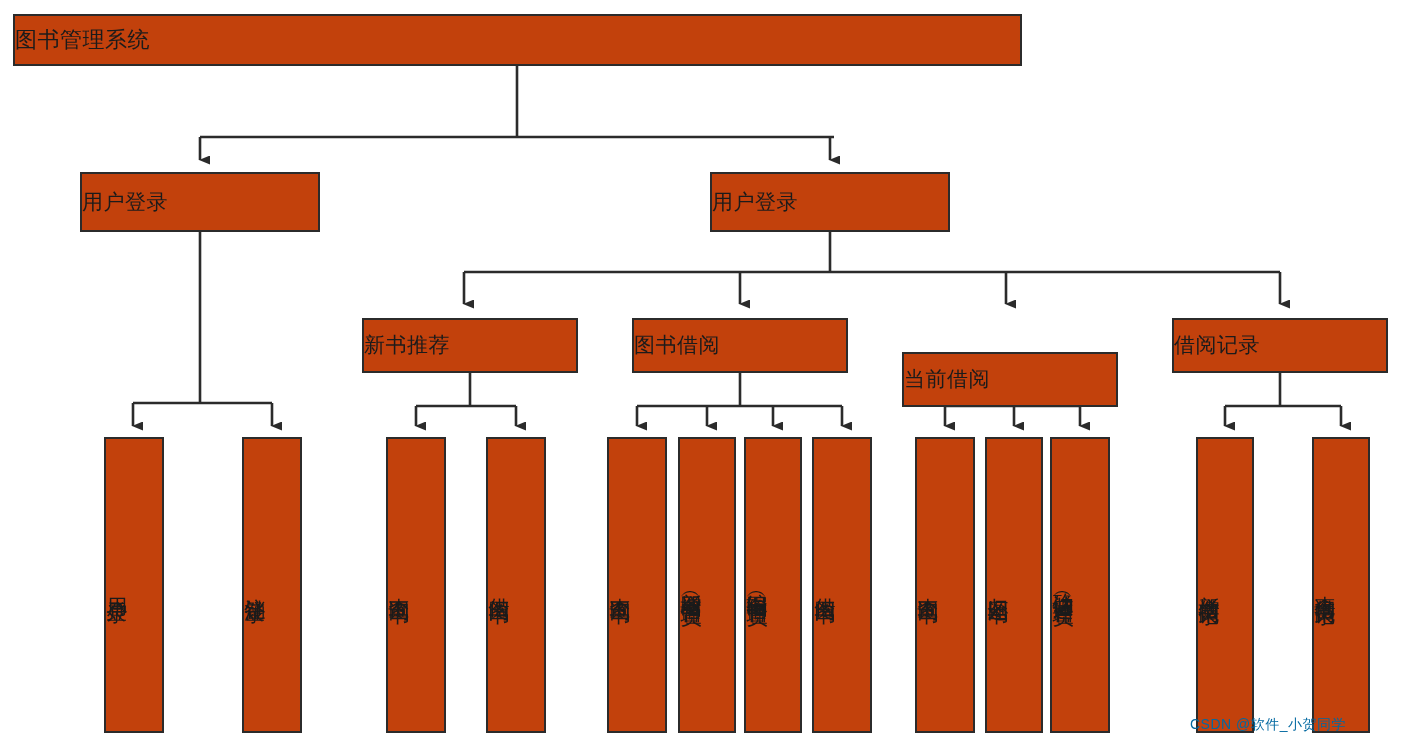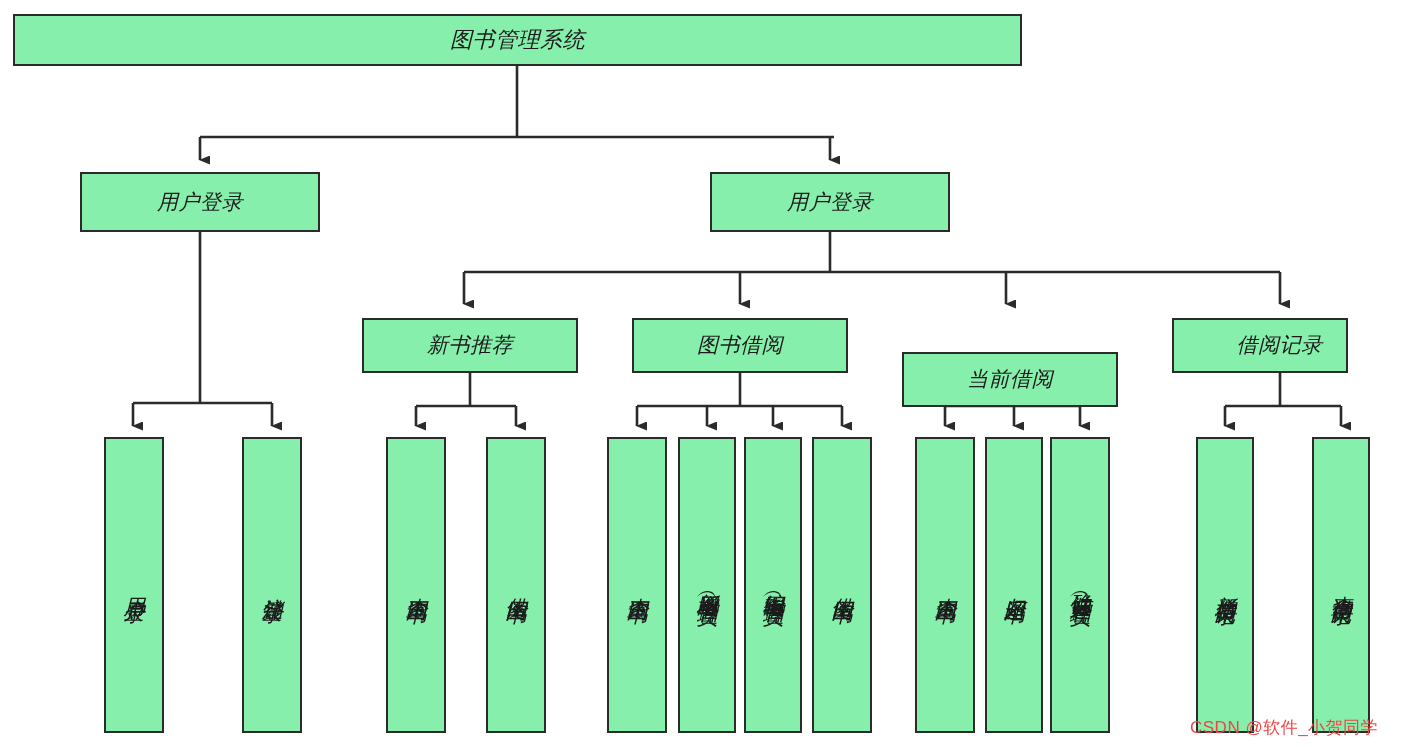--- a/index.html
+++ b/index.html
@@ -23,26 +23,25 @@
     position: absolute;
     left: 0;
     top: 0;
     width: 1405px;
     height: 747px;
   }
   .node-box {
     position: absolute;
     box-sizing: border-box;
     border: 2px solid #2b2b2b;
-    background: #86efac;
+    background: #c2410c;
     display: flex;
     align-items: center;
-    justify-content: center;
+    justify-content: flex-start;
     color: #1b1b1b;
-    font-style: italic;
   }
   .node-label {
     display: block;
     text-align: center;
     line-height: 1.18;
     letter-spacing: 0.5px;
   }
   .horizontal .node-label {
     writing-mode: horizontal-tb;
     font-size: 21px;
@@ -51,22 +50,22 @@
     writing-mode: vertical-rl;
     text-orientation: upright;
     font-size: 21px;
     line-height: 1.05;
     letter-spacing: 2px;
     max-height: 100%;
   }
   .lvl-root .node-label { font-size: 22px; }
   .watermark {
     position: absolute;
-    color: #ef4444;
-    font-size: 17px;
+    color: #0369a1;
+    font-size: 14px;
     letter-spacing: 0.5px;
     white-space: nowrap;
     user-select: none;
   }
 </style>
 </head>
 <body>
 
 <div id="diagram-root">
 
@@ -133,21 +132,21 @@
 
   <div class="node-box horizontal" id="node-l2-1" style="left: 632px; top: 318px; width: 216px; height: 55px;">
     <span class="node-label">图书借阅</span>
   </div>
   <div class="node-box horizontal" id="node-l2-0" style="left: 362px; top: 318px; width: 216px; height: 55px;">
     <span class="node-label">新书推荐</span>
   </div>
   <div class="node-box horizontal" id="node-l2-2" style="left: 902px; top: 318px; width: 216px; height: 55px; margin-top: 34px;">
     <span class="node-label">当前借阅</span>
   </div>
-  <div class="node-box horizontal" id="node-l2-3" style="left: 1172px; top: 318px; width: 176px; height: 55px; padding-left: 39px;">
+  <div class="node-box horizontal" id="node-l2-3" style="left: 1172px; top: 318px; width: 216px; height: 55px;">
     <span class="node-label">借阅记录</span>
   </div>
 
   <div class="node-box vertical" id="node-leaf-0" style="left: 104px; top: 437px; width: 60px; height: 296px;">
     <span class="node-label">用户登录</span>
   </div>
   <div class="node-box vertical" id="node-leaf-1" style="left: 242px; top: 437px; width: 60px; height: 296px;">
     <span class="node-label">注销登录</span>
   </div>
   <div class="node-box vertical" id="node-leaf-2" style="left: 386px; top: 437px; width: 60px; height: 296px;">

